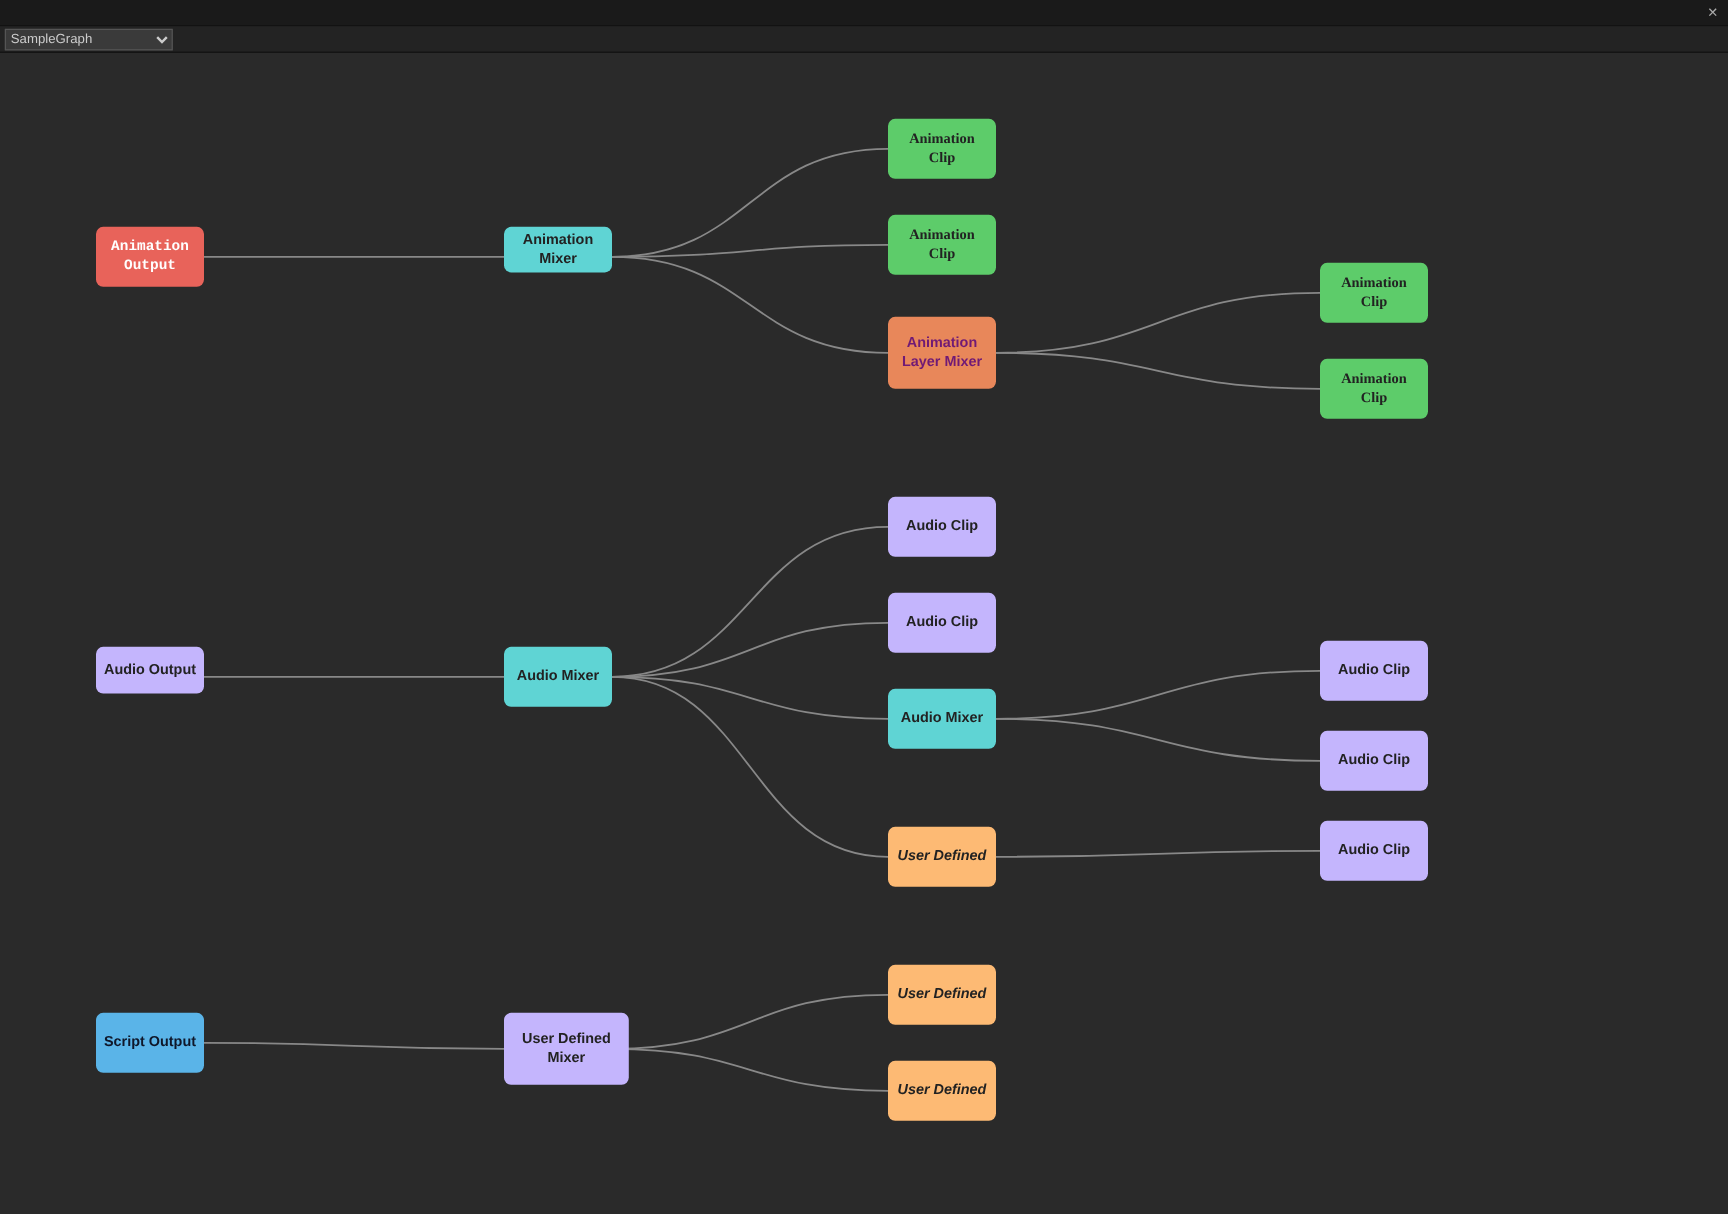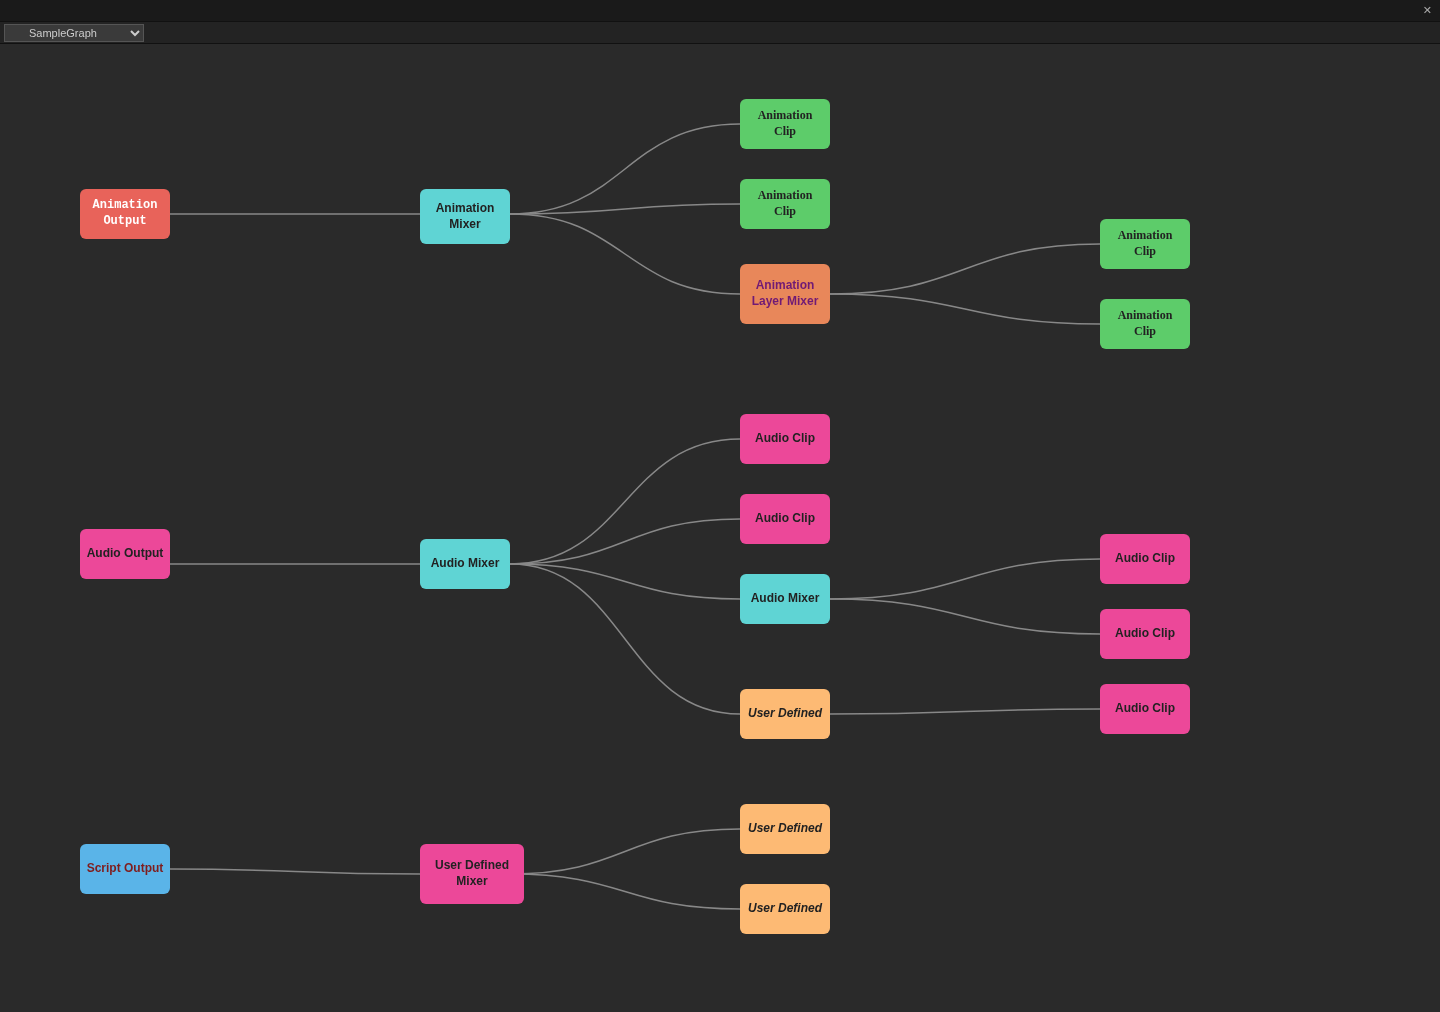--- a/index.html
+++ b/index.html
@@ -31,21 +31,21 @@
       padding: 0 4px;
       border-bottom: 1px solid #111;
     }
     .dropdown-select {
       background: #3a3a3a;
       border: 1px solid #555;
       color: #ccc;
       font-size: 11px;
       height: 18px;
       width: 140px;
-      padding: 0 20px;
+      padding: 0 0;
     }
     .canvas {
       position: relative;
       width: 1440px;
       height: 968px;
       overflow: hidden;
     }
     svg.connections {
       position: absolute;
       top: 0; left: 0;
@@ -65,22 +65,22 @@
       color: #222;
       padding: 6px;
       line-height: 1.3;
       cursor: pointer;
       user-select: none;
     }
     .node-red { background: #e8635a; color: #fff; }
     .node-cyan { background: #5fd4d4; color: #222; }
     .node-green { background: #5dcc6a; color: #222; font-family: Liberation Serif, serif; }
     .node-orange { background: #e8875a; color: #701a75; }
-    .node-yellow { background: #ec4899; color: #222; }
-    .node-blue { background: #5ab4e8; color: #7f1d1d; }
+    .node-yellow { background: #c4b5fd; color: #222; }
+    .node-blue { background: #5ab4e8; color: #0f172a; }
     .node-light-cyan { background: #fdba74; color: #222; font-style: italic; }
   </style>
 </head>
 <body>
 
 <div class="title-bar">
   <span class="title-bar-text"></span>
   <span style="flex:1"></span>
   <span style="color:#aaa;font-size:11px;cursor:pointer;">✕</span>
 </div>
@@ -103,34 +103,34 @@
       <path d="M 510 520 C 625 520, 625 670, 740 670" stroke="#888" stroke-width="1.5" fill="none"></path>
       <path d="M 830 555 C 965 555, 965 515, 1100 515" stroke="#888" stroke-width="1.5" fill="none"></path>
       <path d="M 830 555 C 965 555, 965 590, 1100 590" stroke="#888" stroke-width="1.5" fill="none"></path>
       <path d="M 830 670 C 965 670, 965 665, 1100 665" stroke="#888" stroke-width="1.5" fill="none"></path>
       <path d="M 170 825 C 295 825, 295 830, 420 830" stroke="#888" stroke-width="1.5" fill="none"></path>
       <path d="M 510 830 C 625 830, 625 785, 740 785" stroke="#888" stroke-width="1.5" fill="none"></path>
       <path d="M 510 830 C 625 830, 625 865, 740 865" stroke="#888" stroke-width="1.5" fill="none"></path>
     </svg>
 <div class="node node-red" style="left: 80px; top: 145px; width: 90px; height: 50px; font-family: Liberation Mono, monospace;">Animation
 Output</div>
-    <div class="node node-cyan" style="left: 420px; top: 145px; width: 90px; height: 55px;">Animation
+    <div class="node node-cyan" style="left: 420px; top: 145px; width: 90px; height: 38px;">Animation
 Mixer</div>
     <div class="node node-green" style="left: 740px; top: 55px; width: 90px; height: 50px;">Animation
 Clip</div>
     <div class="node node-green" style="left: 740px; top: 135px; width: 90px; height: 50px;">Animation
 Clip</div>
     <div class="node node-orange" style="left: 740px; top: 220px; width: 90px; height: 60px;">Animation
 Layer
 Mixer</div>
     <div class="node node-green" style="left: 1100px; top: 175px; width: 90px; height: 50px;">Animation
 Clip</div>
     <div class="node node-green" style="left: 1100px; top: 255px; width: 90px; height: 50px;">Animation
 Clip</div>
-    <div class="node node-yellow" style="left: 80px; top: 485px; width: 90px; height: 50px;">Audio
+    <div class="node node-yellow" style="left: 80px; top: 495px; width: 90px; height: 39px;">Audio
 Output</div>
     <div class="node node-cyan" style="left: 420px; top: 495px; width: 90px; height: 50px;">Audio
 Mixer</div>
     <div class="node node-yellow" style="left: 740px; top: 370px; width: 90px; height: 50px;">Audio
 Clip</div>
     <div class="node node-yellow" style="left: 740px; top: 450px; width: 90px; height: 50px;">Audio
 Clip</div>
     <div class="node node-cyan" style="left: 740px; top: 530px; width: 90px; height: 50px;">Audio
 Mixer</div>
     <div class="node node-light-cyan" style="left: 740px; top: 645px; width: 90px; height: 50px;">User

